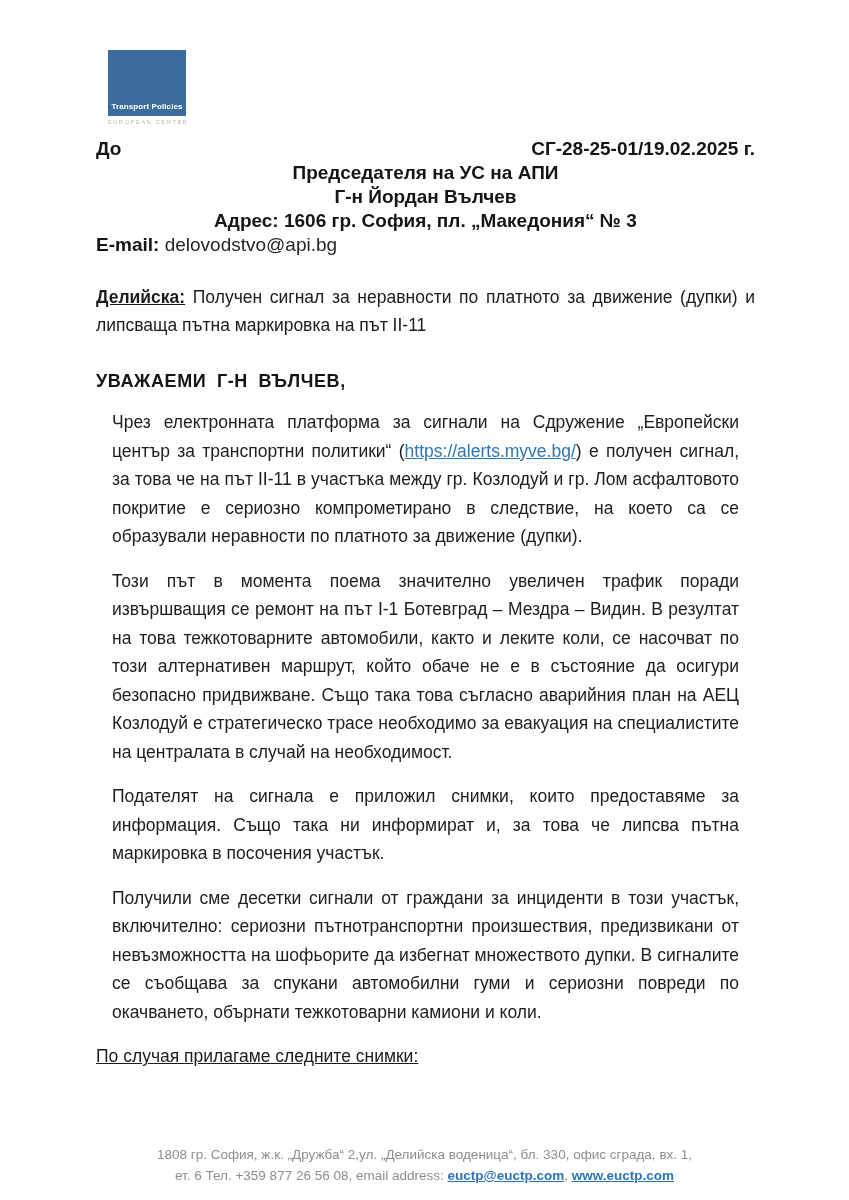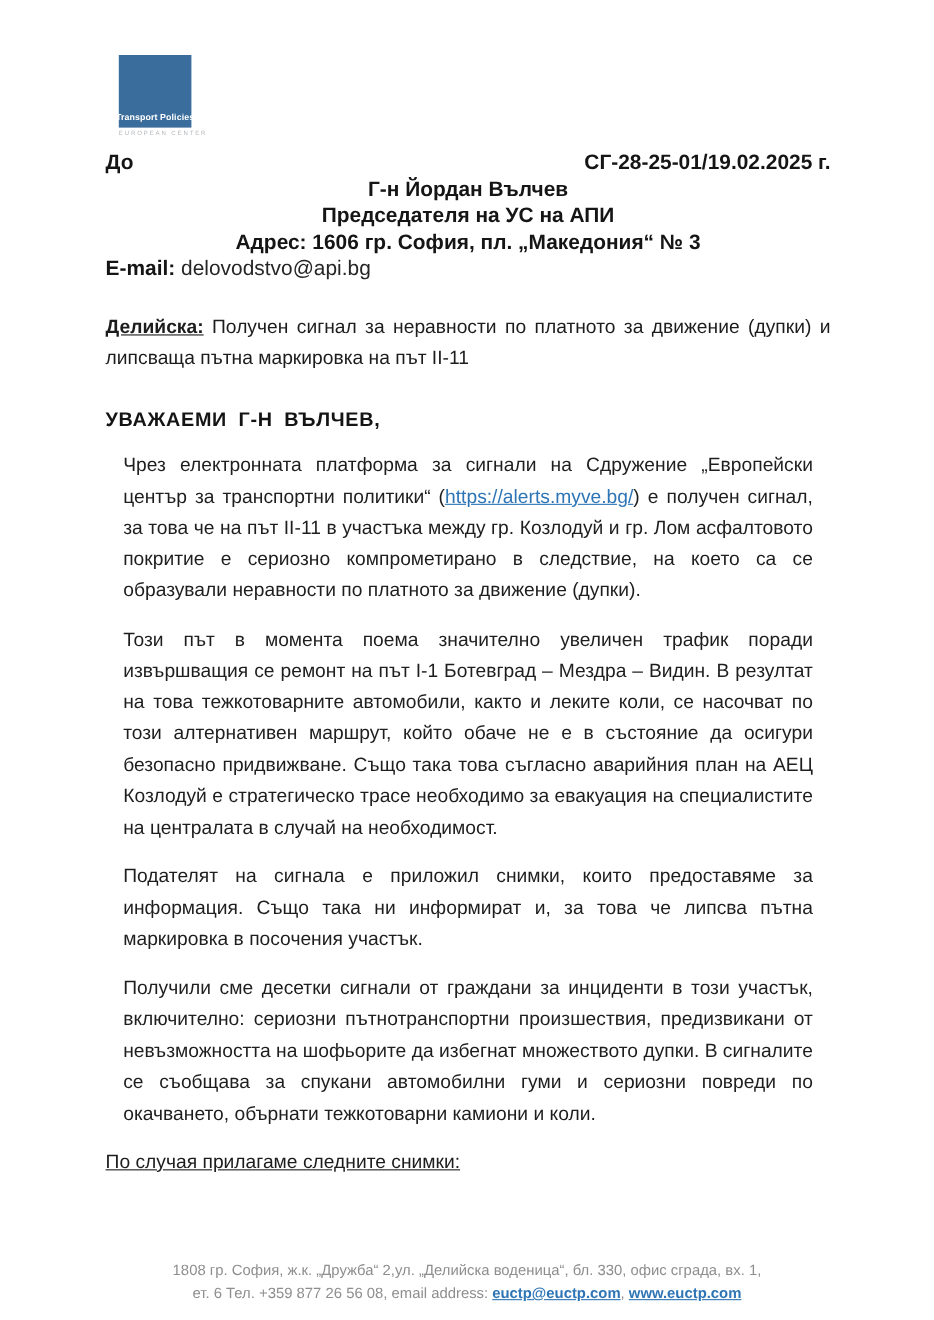--- a/index.html
+++ b/index.html
@@ -12,21 +12,21 @@
     background: #ffffff;
     font-family: "Liberation Sans", "DejaVu Sans", sans-serif;
     color: #1e1e1e;
     overflow: hidden;
   }
   .content { padding: 50px 94px 0 96px; }
 
   
   .logo { width: 72px; margin: 0 0 12px 12px; }
   .logo-square {
-    width: 66px; height: 66px;
+    width: 78px; height: 66px;
     background: #3a6d9c;
     display: flex; align-items: flex-end; justify-content: center;
   }
   .logo-title {
     color: #ffffff; font-weight: bold; font-size: 8px;
     padding-bottom: 5px; white-space: nowrap; letter-spacing: 0.1px;
   }
   .logo-subtitle {
     color: #b3b7bb; font-size: 5.5px; letter-spacing: 1.7px;
     margin-top: 3px; text-align: center; white-space: nowrap;
@@ -85,22 +85,22 @@
       <div class="logo-square">
         <span class="logo-title">Transport Policies</span>
       </div>
       <div class="logo-subtitle">EUROPEAN CENTER</div>
     </div>
 
     <div class="header-row">
       <span class="hdr">До</span>
       <span class="hdr">СГ-28-25-01/19.02.2025 г.</span>
     </div>
+    <div class="hdr">Председателя на УС на АПИ</div>
     <div class="hdr">Г-н Йордан Вълчев</div>
-    <div class="hdr">Председателя на УС на АПИ</div>
     <div class="hdr">Адрес: 1606 гр. София,  пл. „Македония“ № 3</div>
     <div class="hdr-mixed">
       <span class="lbl">E-mail:</span>
       <span>delovodstvo@api.bg</span>
     </div>
 
     <p class="subject">
       <span class="subject-label">Делийска:</span><span> Получен сигнал за неравности  по платното за движение (дупки) и липсваща пътна маркировка на път II-11</span>
     </p>
 

